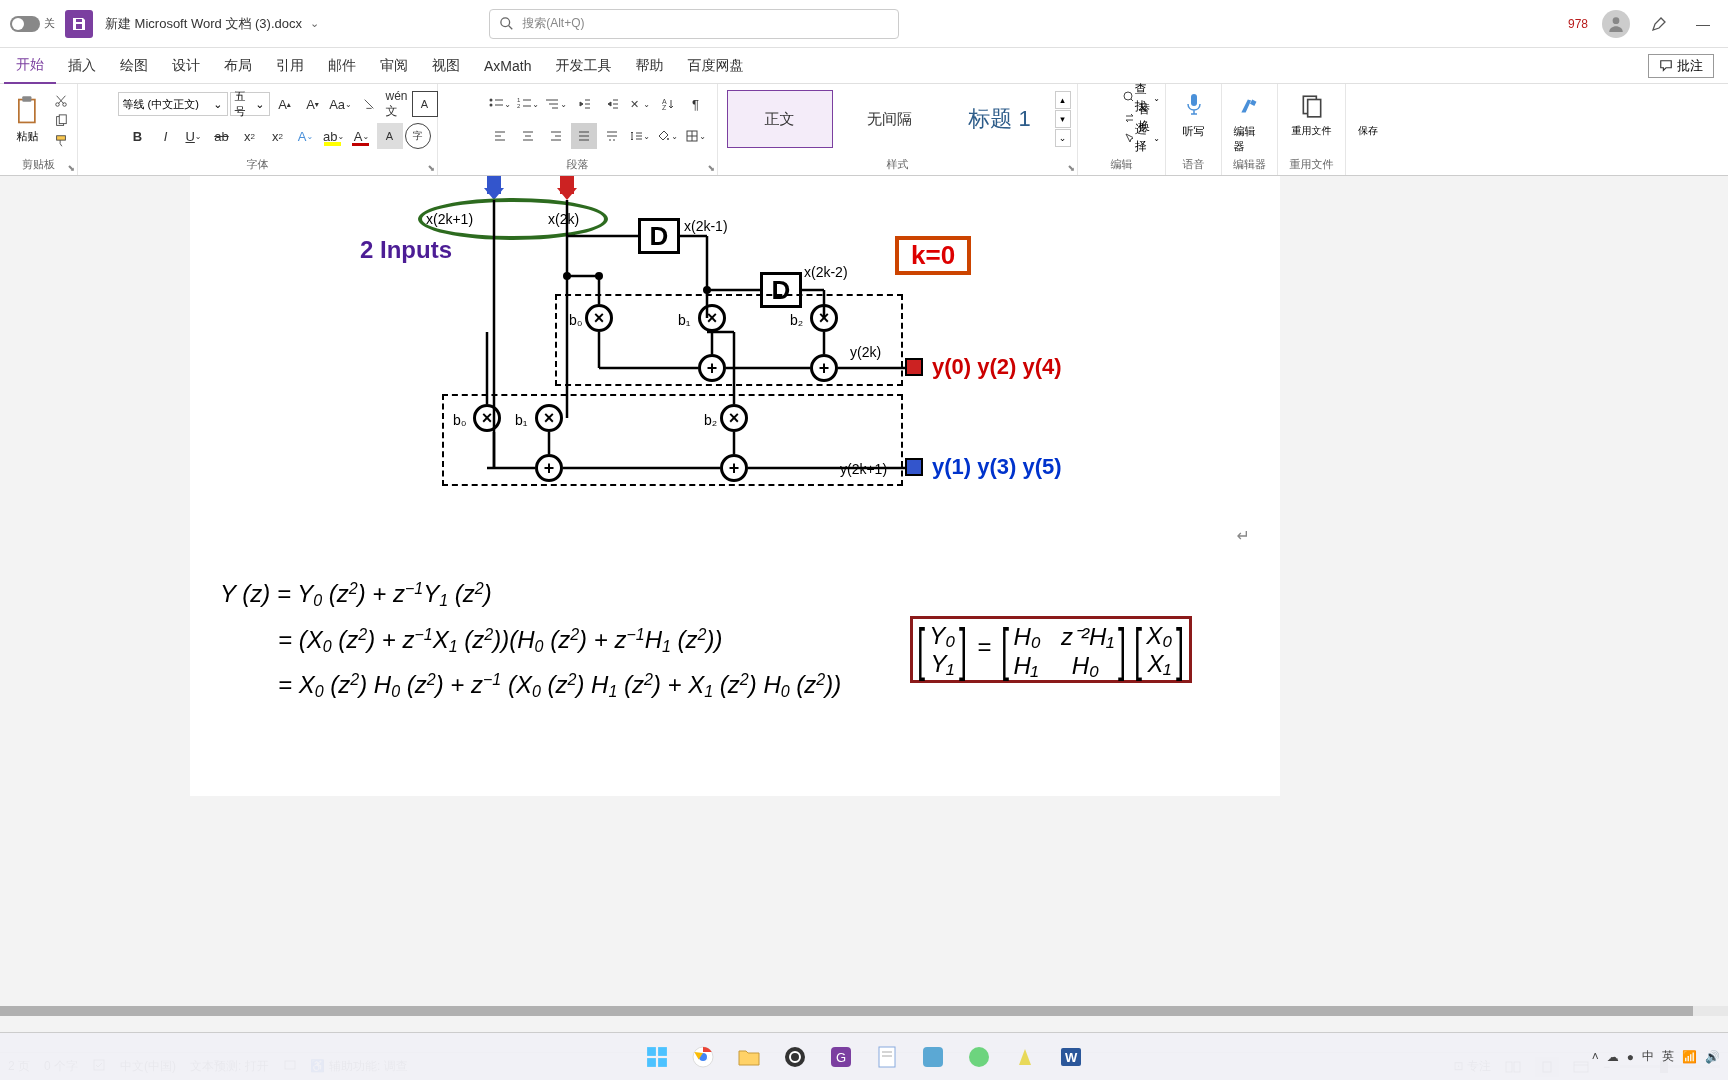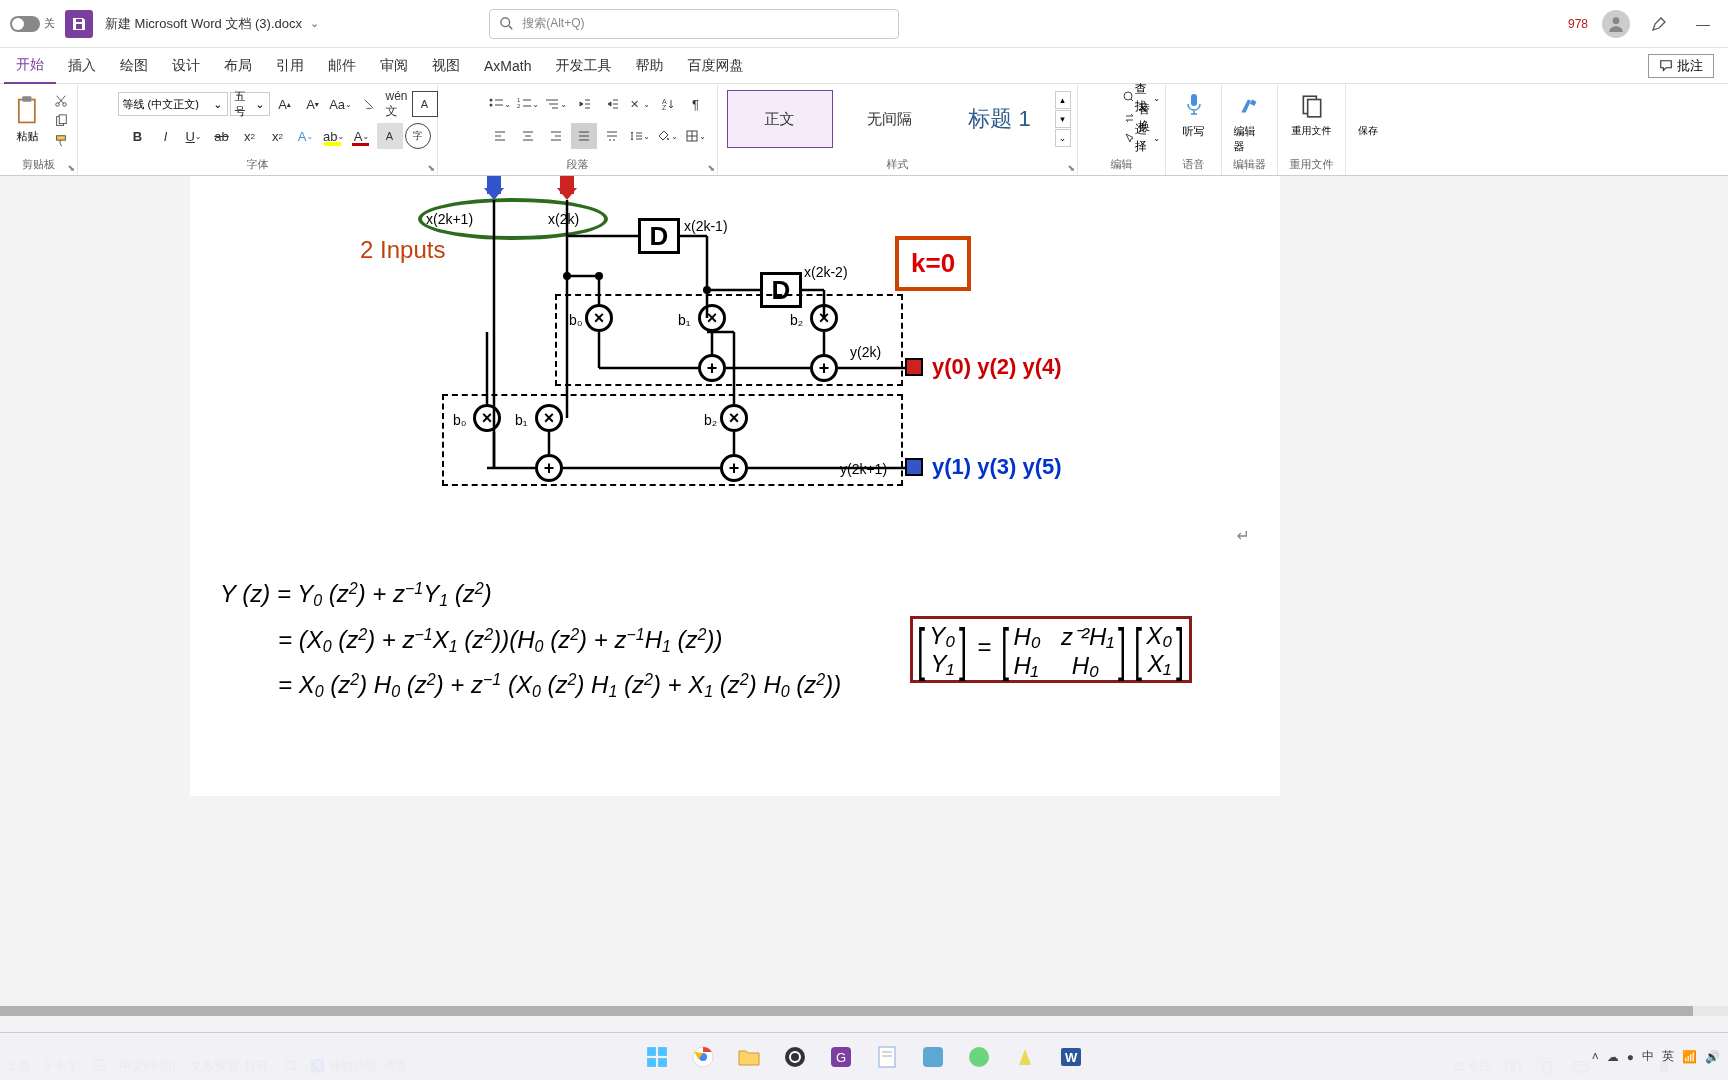--- a/index.html
+++ b/index.html
@@ -55,23 +55,23 @@
 .font-color { position: relative; }
 
 
 .doc-area { position: absolute; top: 176px; left: 0; right: 0; bottom: 36px; background: #f3f3f3; overflow: hidden; }
 .page { position: absolute; left: 190px; top: 0; width: 1090px; height: 620px; background: #fff; }
 .diagram-img { position: relative; width: 750px; height: 330px; margin-left: 170px; margin-top: 0; }
 .diag-label { position: absolute; font-size: 18px; font-weight: bold; }
 .diag-text { position: absolute; font-size: 14px; color: #000; }
 .diag-red { color: #cc0000; font-weight: bold; }
 .diag-blue { color: #0033cc; font-weight: bold; }
-.diag-green { color: #c2410c; font-weight: normal; }
+.diag-green { color: #4c1d95; font-weight: bold; }
 .d-box { position: absolute; border: 3px solid #000; font-size: 26px; font-weight: bold; display: flex; align-items: center; justify-content: center; background: #fff; }
-.k-box { position: absolute; border: 4px solid #cc4400; padding: 8px 12px; font-size: 26px; font-weight: bold; color: #d00; }
+.k-box { position: absolute; border: 4px solid #cc4400; padding: 0 12px; font-size: 26px; font-weight: bold; color: #d00; }
 .circ { position: absolute; width: 28px; height: 28px; border: 3px solid #000; border-radius: 50%; background: #fff; display: flex; align-items: center; justify-content: center; font-size: 18px; font-weight: bold; }
 .dashed-box { position: absolute; border: 2px dashed #000; }
 .sq-marker { position: absolute; width: 18px; height: 18px; border: 2px solid #000; }
 .ellipse { position: absolute; border: 4px solid #2d6b1f; border-radius: 50%; }
 
 .math-block { position: absolute; left: 30px; top: 395px; font-family: "Times New Roman", serif; font-size: 24px; font-style: italic; line-height: 1.9; }
 .math-block sub { font-size: 16px; vertical-align: -4px; }
 .math-block sup { font-size: 16px; vertical-align: 8px; }
 .matrix-box { position: absolute; left: 720px; top: 440px; border: 3px solid #8b1a1a; font-family: "Times New Roman", serif; font-size: 24px; font-style: italic; white-space: nowrap; }
 .bracket { display: inline-block; font-size: 58px; font-style: normal; vertical-align: middle; line-height: 0.9; transform: scaleX(0.5); }

